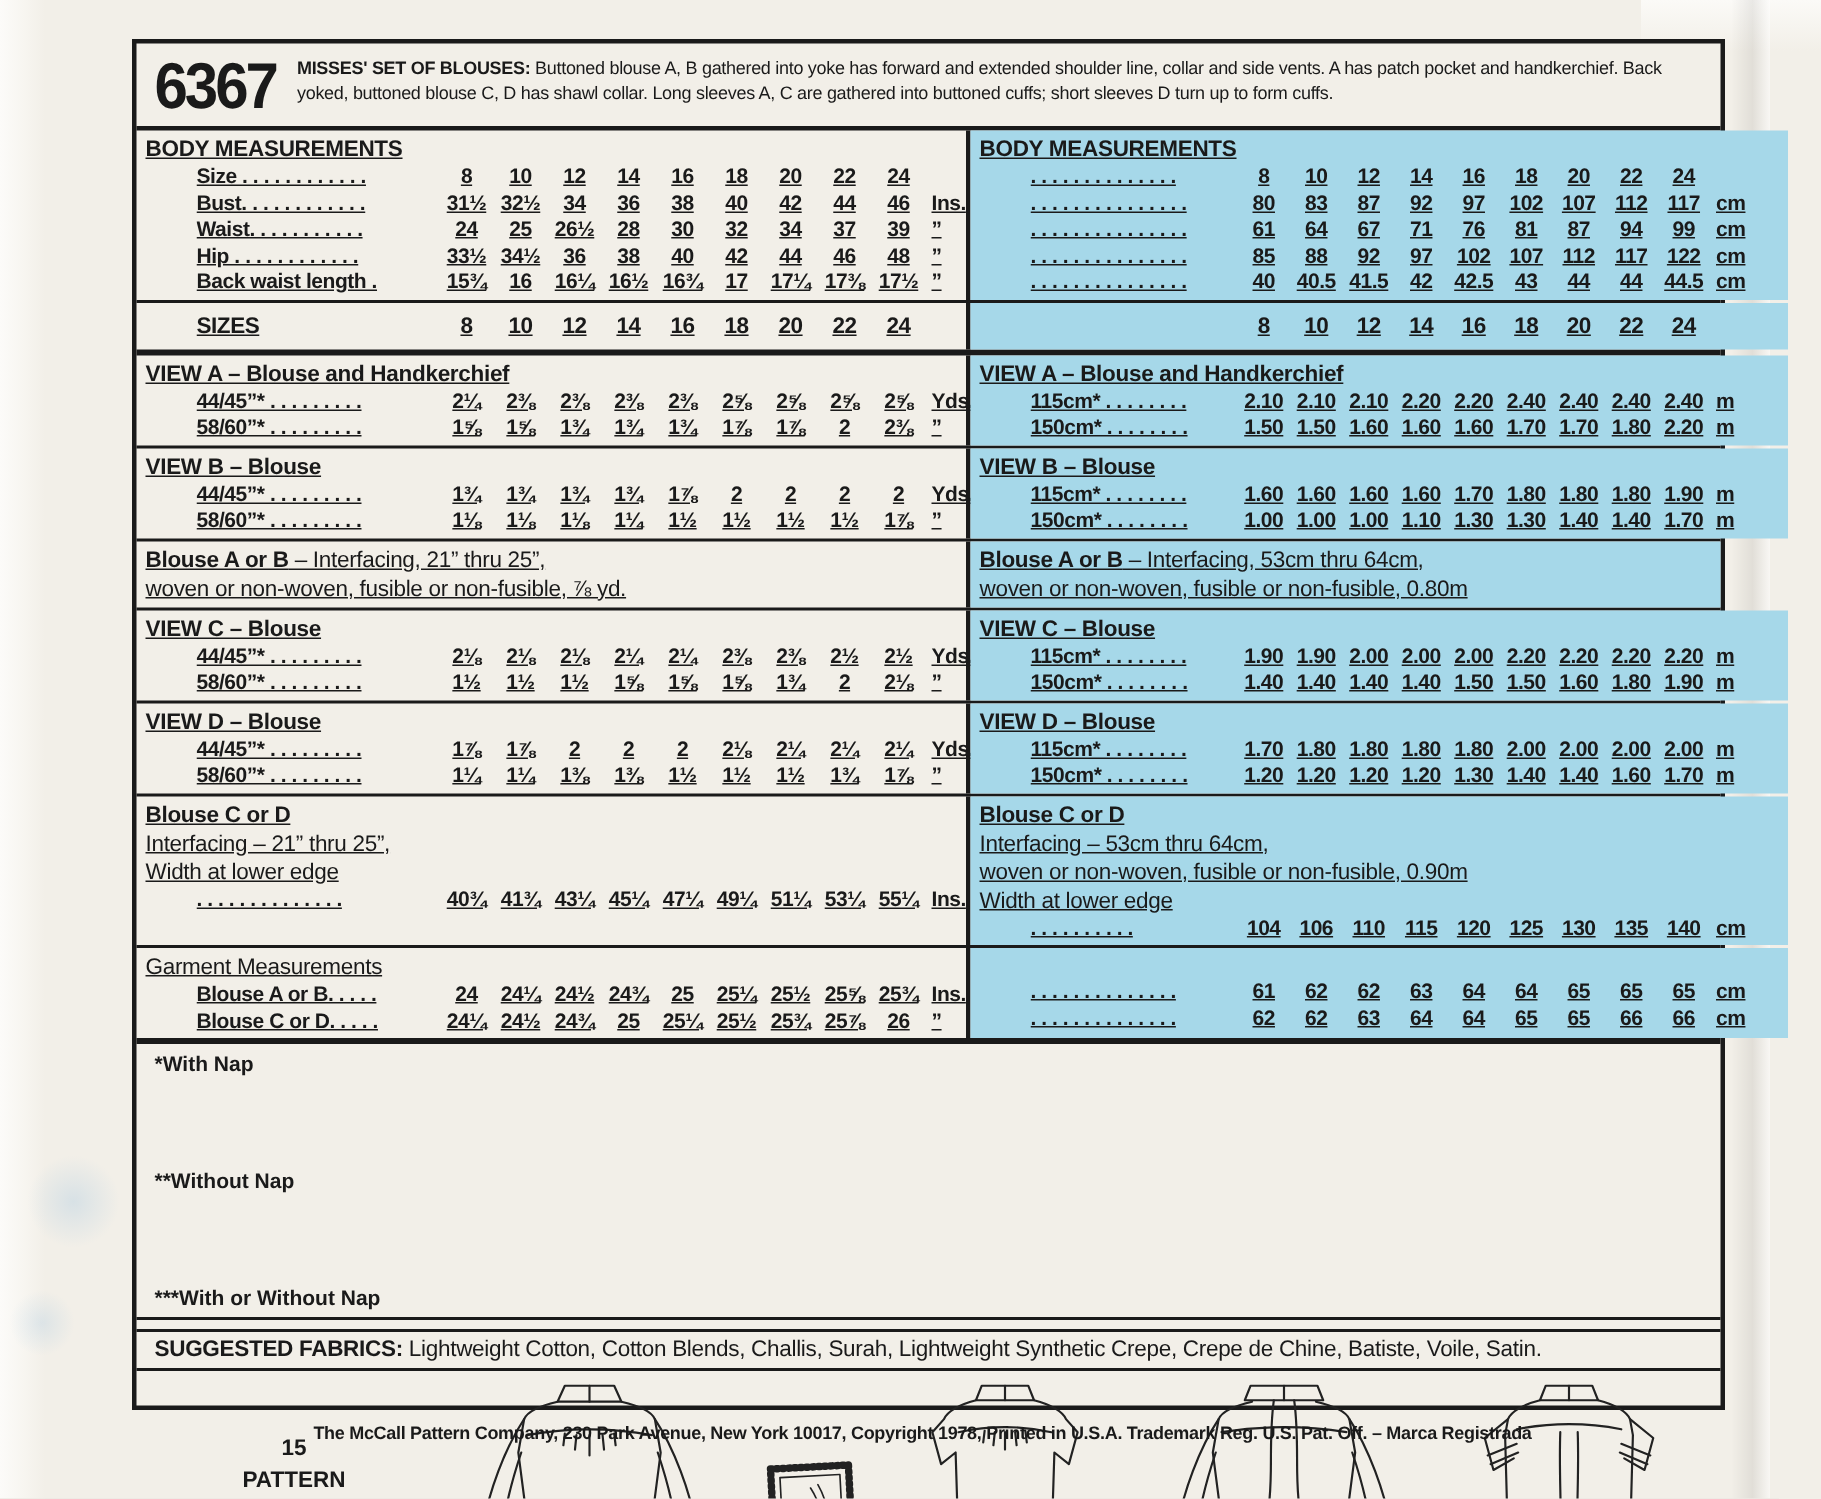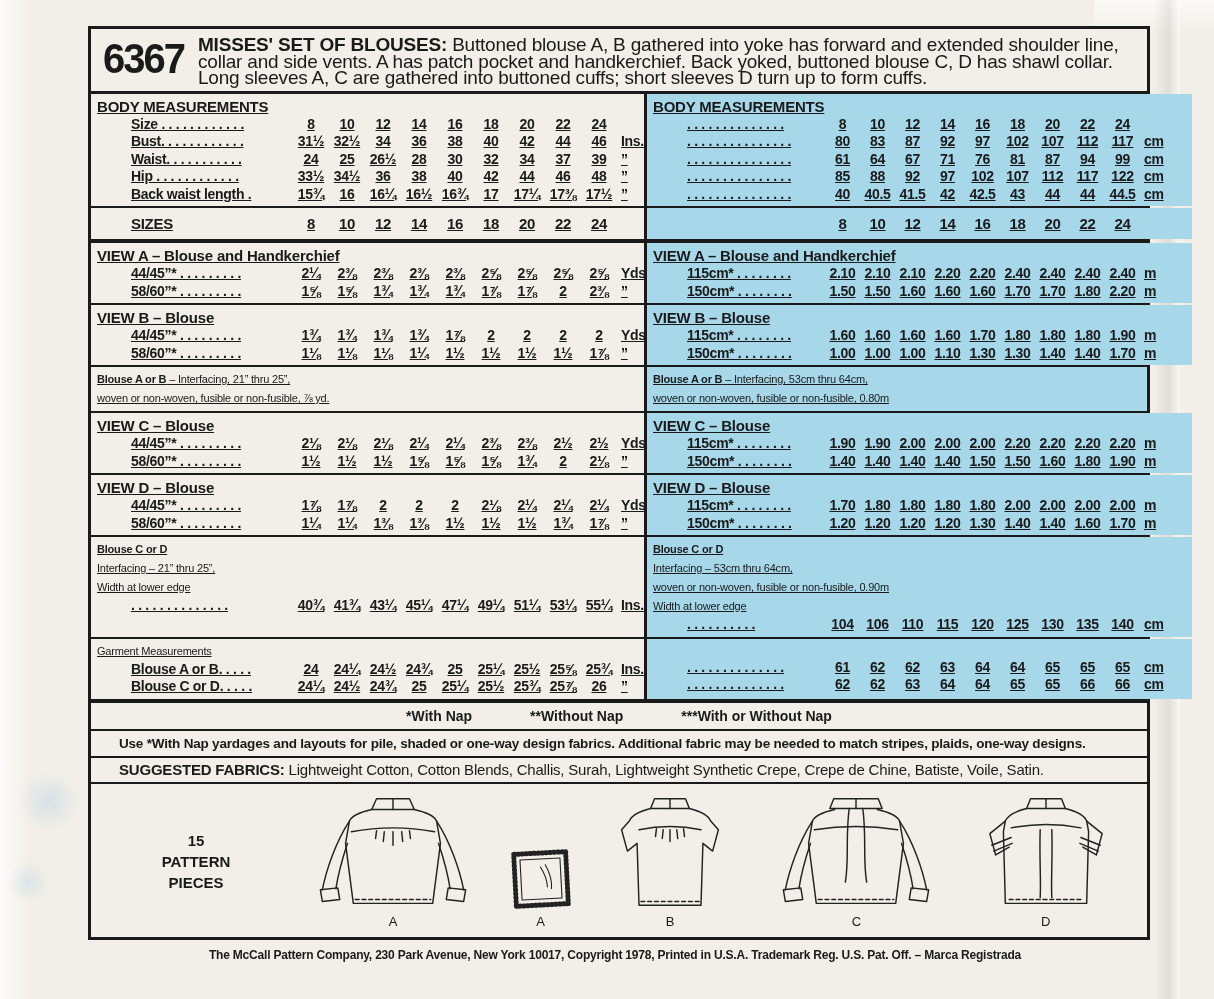--- a/index.html
+++ b/index.html
@@ -31,47 +31,47 @@
   .frame{
     position:absolute;left:88px;top:26px;width:1062px;height:914px;
     border:3px solid var(--ink);
     background:var(--paper);
     display:flex;flex-direction:column;
   }
 
   
   .hdr{display:flex;align-items:flex-start;padding:5px 10px 4px 6px;border-bottom:3px solid var(--ink);}
   .hdr-num{font-size:40px;font-weight:700;letter-spacing:-2px;line-height:44px;padding:2px 14px 0 6px;transform:scaleY(1.08);}
-  .hdr-text{font-size:19px;line-height:16.5px;padding-top:3px;letter-spacing:-0.2px;}
+  .hdr-text{font-size:12px;line-height:16.5px;padding-top:3px;letter-spacing:-0.2px;}
   .hdr-text .bold{font-weight:700;}
 
   
   .split{display:flex;align-items:stretch;}
   .col{display:flex;flex-direction:column;padding:3px 8px 3px 6px;text-decoration:underline;}
   .col.left{width:556px;flex:0 0 556px;border-right:3px solid var(--ink);}
   .col.right{flex:1;background:var(--blue);}
   .bb-med{border-bottom:2px solid var(--ink);}
   .bb-heavy{border-bottom:4px solid var(--ink);}
   .bb-thin{border-bottom:2px solid var(--ink);}
 
   .stitle{font-size:15px;font-weight:700;line-height:19px;letter-spacing:-0.2px;white-space:nowrap;}
-  .tline{font-size:11px;line-height:19px;letter-spacing:-0.2px;white-space:nowrap;}
+  .tline{font-size:15px;line-height:19px;letter-spacing:-0.2px;white-space:nowrap;}
   .tline .bold{font-weight:700;}
 
   .mrow{display:flex;align-items:baseline;line-height:17.5px;font-size:14px;font-weight:700;letter-spacing:-0.3px;margin-left:34px;}
   .mlabel{flex:0 0 162px;white-space:nowrap;overflow:hidden;}
   .col.right .mlabel{flex-basis:138px;}
   .mval{flex:0 0 36px;text-align:center;white-space:nowrap;}
   .col.right .mval{flex-basis:35px;}
   .munit{flex:0 0 44px;padding-left:4px;white-space:nowrap;}
   .sec-sizes .mrow{line-height:25px;font-size:15px;}
   .sec-garment .col.right{justify-content:flex-end;padding-bottom:5px;}
 
   
-  .wide{padding:3px 28px;}
+  .wide{padding:3px 12px;flex-direction:column;}
   .napline{display:flex;justify-content:center;gap:58px;font-size:14px;font-weight:700;line-height:20px;}
   .useline{font-size:13.5px;font-weight:700;line-height:19px;letter-spacing:-0.2px;white-space:nowrap;overflow:hidden;}
   .para{font-size:15px;line-height:18px;letter-spacing:-0.2px;}
   .para .lead{font-weight:700;}
 
   
   .drawband{flex:1;display:flex;align-items:center;padding:4px 14px 2px 10px;}
   .pp{width:190px;text-align:center;font-size:15px;font-weight:700;line-height:21px;letter-spacing:0;}
   .figs{flex:1;display:flex;justify-content:space-around;align-items:flex-end;}
   .fig{display:flex;flex-direction:column;align-items:center;}

